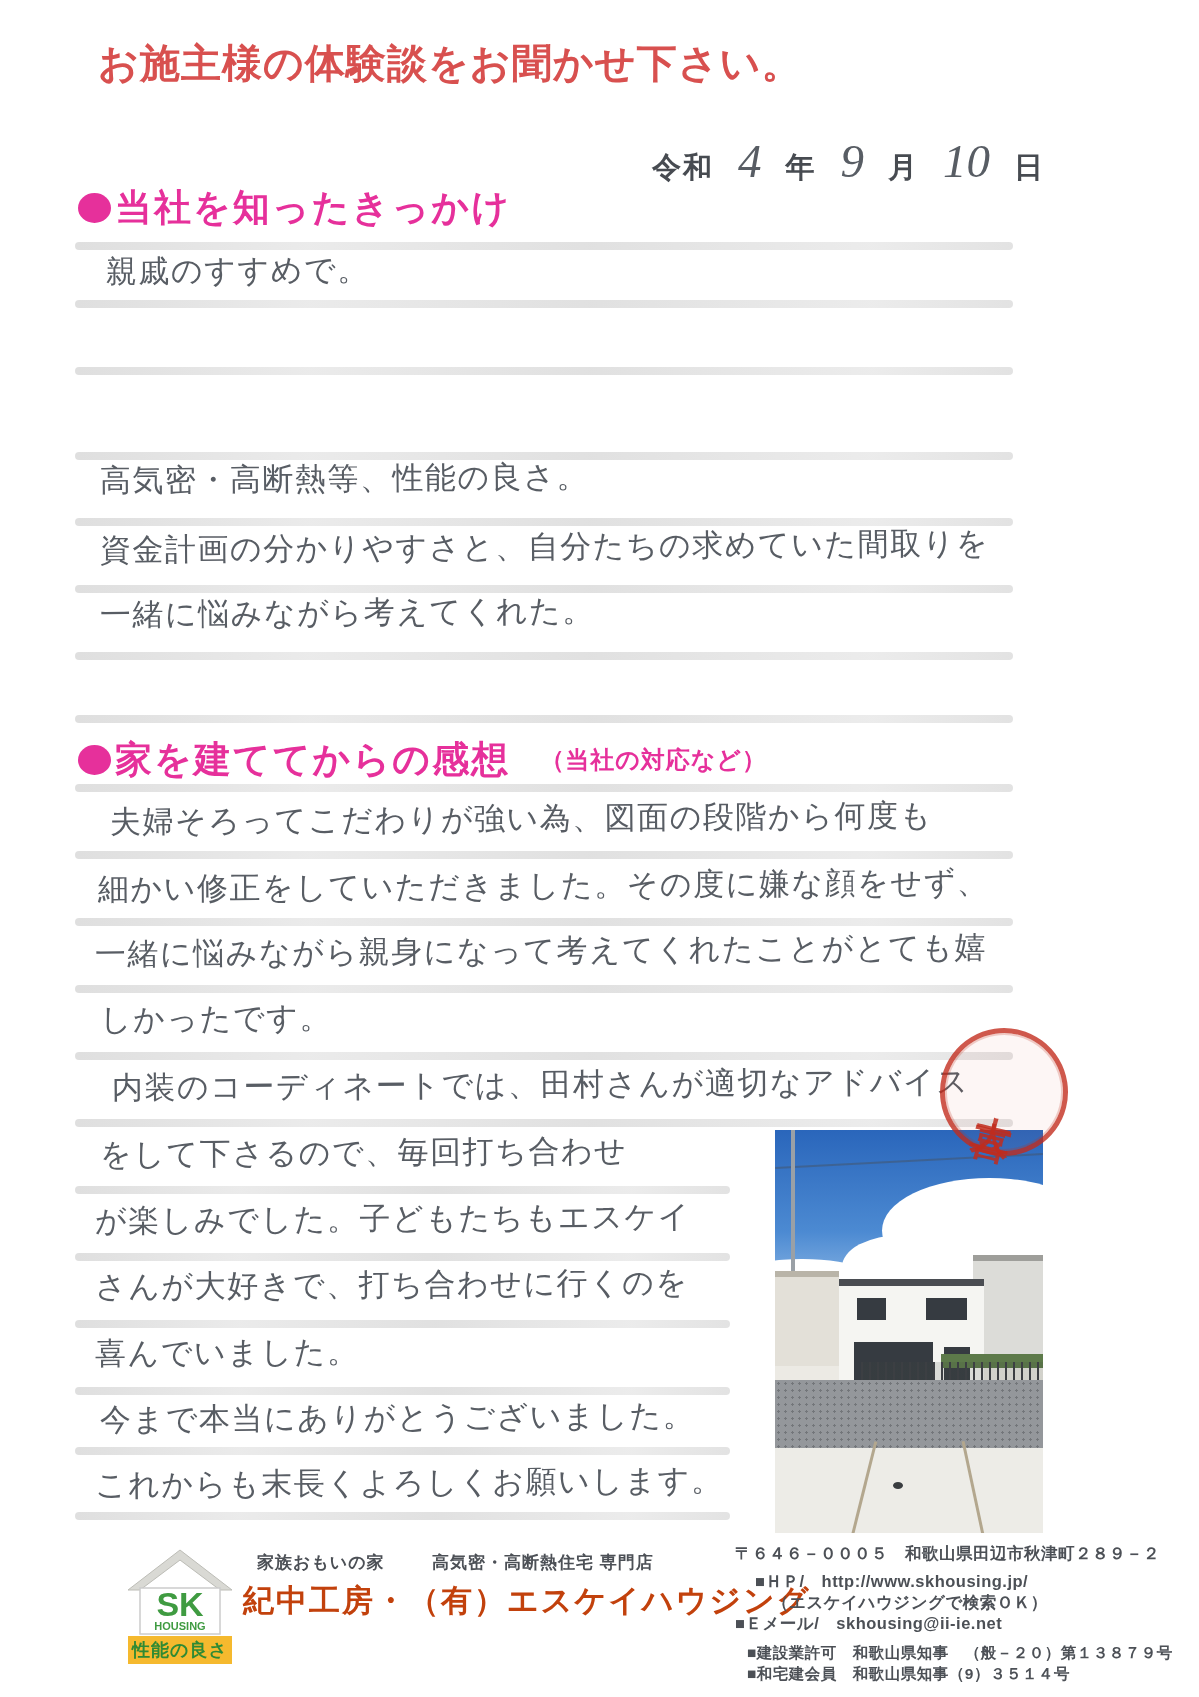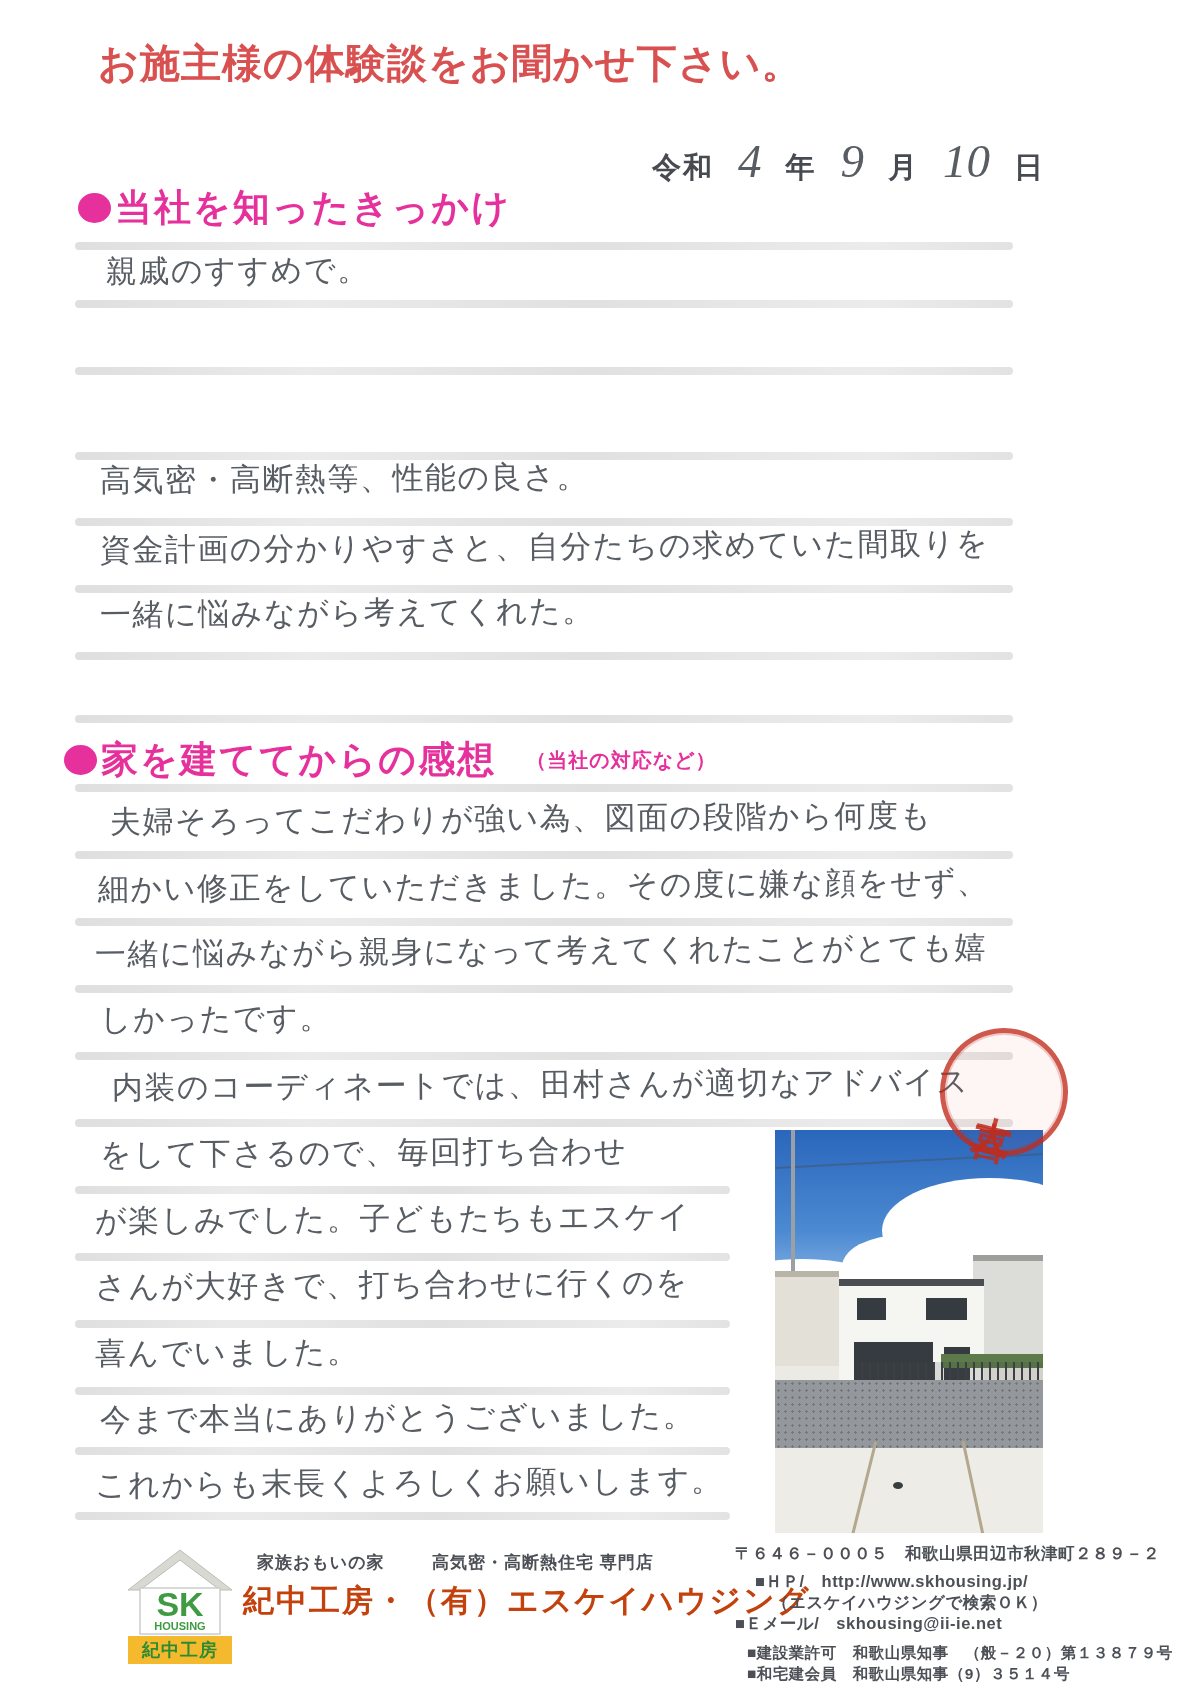--- a/index.html
+++ b/index.html
@@ -11,21 +11,21 @@
              color:#d8504f;letter-spacing:1px;white-space:nowrap;}
 
   .date-row{position:absolute;left:652px;top:138px;display:flex;align-items:baseline;gap:24px;}
   .date-print{font-size:29px;font-weight:bold;color:#474b51;letter-spacing:2px;}
   .hw-num{font-size:47px;color:#585d64;font-style:italic;
           font-family:"Liberation Serif","DejaVu Serif",serif;line-height:1;}
 
   .sec-head{position:absolute;display:flex;align-items:center;color:#e6309b;
             font-weight:bold;font-size:37px;letter-spacing:2px;white-space:nowrap;}
   .sec-bullet{width:33px;height:30px;border-radius:50%;background:#e6309b;margin-right:4px;flex:none;}
-  .sec-note{font-size:20px;margin-left:30px;letter-spacing:1px;font-weight:bold;}
+  .sec-note{font-size:24px;margin-left:30px;letter-spacing:1px;font-weight:bold;}
 
   .rl{position:absolute;left:75px;height:8px;border-radius:4px;opacity:.92;
       background:linear-gradient(90deg,#dcdcdc,#e9e9e9 25%,#dedede 55%,#eaeaea 85%,#e0e0e0);}
   .rl.full{width:938px;}
   .rl.short{width:655px;}
 
   .hw{position:absolute;color:#585d64;font-size:31px;letter-spacing:1.5px;
       white-space:nowrap;transform:rotate(-0.45deg);}
 
   
@@ -90,21 +90,21 @@
   <div class="sec-head" style="left:78px;top:183px;">
     <span class="sec-bullet"></span>
     <span>当社を知ったきっかけ</span>
   </div>
   <div class="hw" style="left:106px;top:250px;">親戚のすすめで。</div>
 
   <div class="hw" style="left:100px;top:458px;">高気密・高断熱等、性能の良さ。</div>
   <div class="hw" style="left:100px;top:526px;">資金計画の分かりやすさと、自分たちの求めていた間取りを</div>
   <div class="hw" style="left:100px;top:592px;">一緒に悩みながら考えてくれた。</div>
 
-  <div class="sec-head" style="left:64px;top:735px;">
+  <div class="sec-head" style="left:78px;top:735px;">
     <span class="sec-bullet"></span>
     <span>家を建ててからの感想</span>
     <span class="sec-note">（当社の対応など）</span>
   </div>
   <div class="hw" style="left:110px;top:798px;">夫婦そろってこだわりが強い為、図面の段階から何度も</div>
   <div class="hw" style="left:98px;top:865px;">細かい修正をしていただきました。その度に嫌な顔をせず、</div>
   <div class="hw" style="left:95px;top:930px;">一緒に悩みながら親身になって考えてくれたことがとても嬉</div>
   <div class="hw" style="left:100px;top:998px;">しかったです。</div>
   <div class="hw" style="left:112px;top:1064px;">内装のコーディネートでは、田村さんが適切なアドバイス</div>
   <div class="hw" style="left:100px;top:1132px;">をして下さるので、毎回打ち合わせ</div>
@@ -163,21 +163,21 @@
   <div class="stamp">
     <span class="stamp-text">大喜</span>
   </div>
 
   <svg class="abs" style="left:128px;top:1548px;" width="104" height="88" viewBox="0 0 104 88">
     <polygon points="52,2 104,42 92,42 52,12 12,42 0,42" fill="#d9d9d4" stroke="#bcbcb6" stroke-width="1"></polygon>
     <rect x="12" y="40" width="80" height="46" fill="#ffffff" stroke="#cccccc" stroke-width="1.5"></rect>
     <text x="52" y="68" text-anchor="middle" font-size="34" font-weight="bold" fill="#3f9b41" font-family="Liberation Sans, sans-serif">SK</text>
     <text x="52" y="82" text-anchor="middle" font-size="11" font-weight="bold" fill="#3f9b41" font-family="Liberation Sans, sans-serif">HOUSING</text>
   </svg>
-  <div class="logo-band">紀中工房</div>
+  <div class="logo-band">性能の良さ</div>
 
   <div class="f-small" style="left:257px;top:1551px;">家族おもいの家</div>
   <div class="f-small" style="left:432px;top:1551px;">高気密・高断熱住宅 専門店</div>
   <div class="company">紀中工房・（有）エスケイハウジング</div>
   <div class="phone"><span>電話　：</span><span>(0739)　26-0774</span></div>
 
   <div class="fr" style="top:1543px;">〒６４６－０００５　和歌山県田辺市秋津町２８９－２</div>
   <div class="fr" style="top:1571px;margin-left:20px;">■ＨＰ/　http://www.skhousing.jp/</div>
   <div class="fr" style="top:1592px;left:772px;">（エスケイハウジングで検索ＯＫ）</div>
   <div class="fr" style="top:1613px;">■Ｅメール/　skhousing@ii-ie.net</div>

